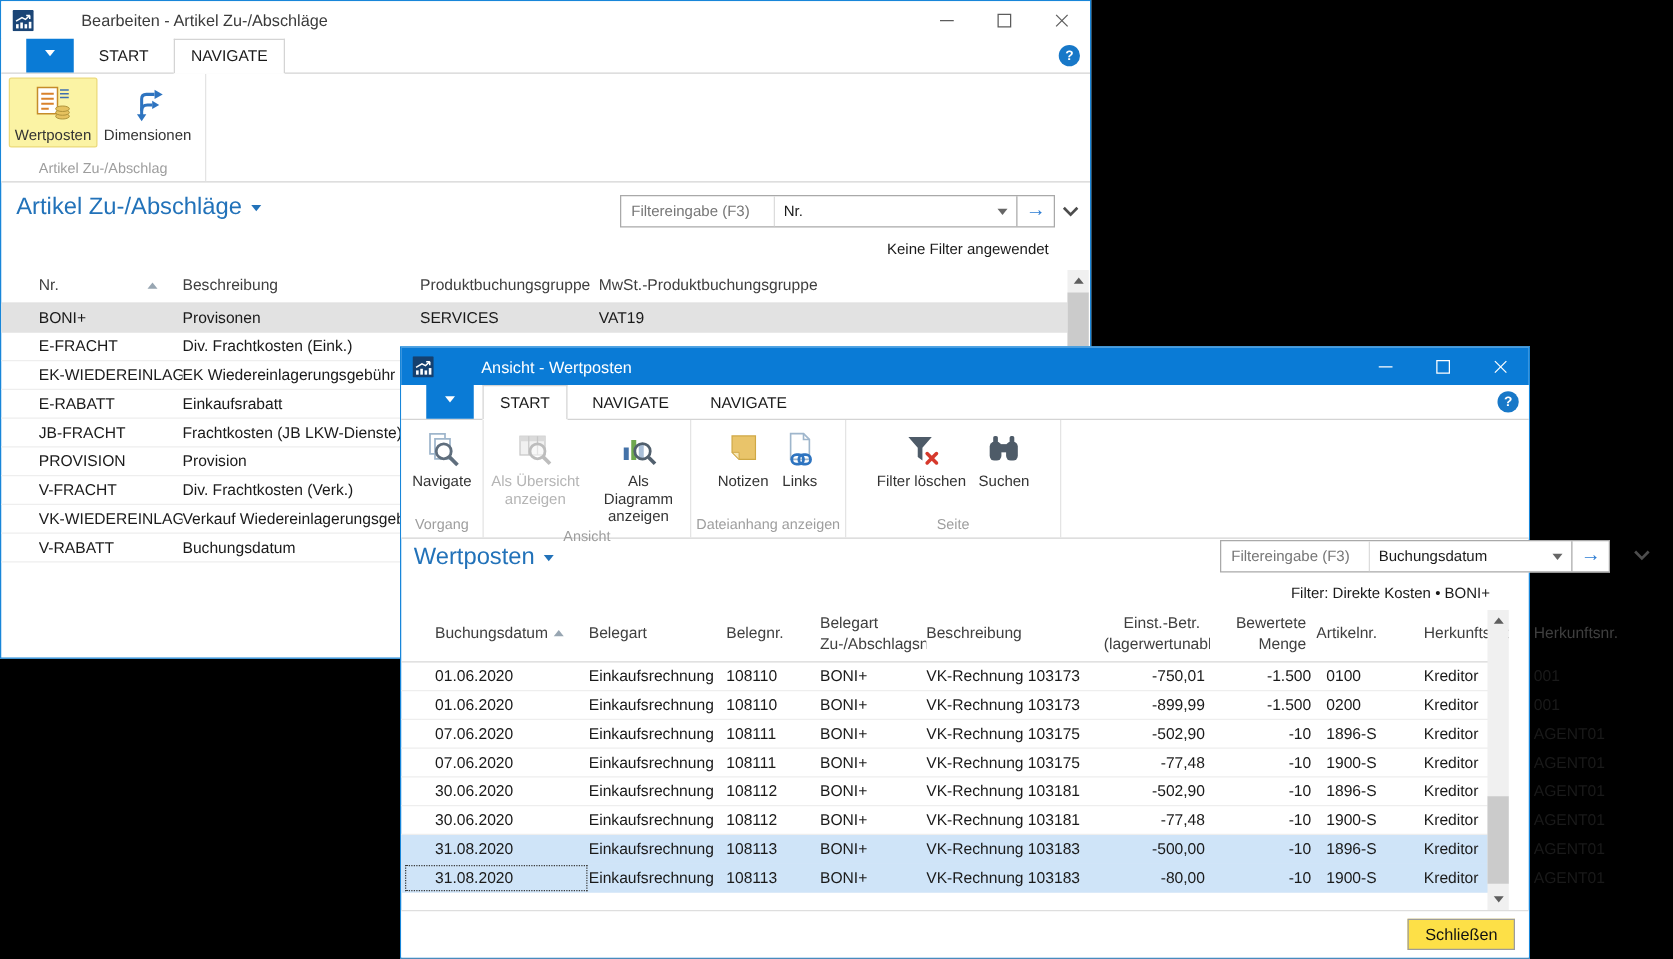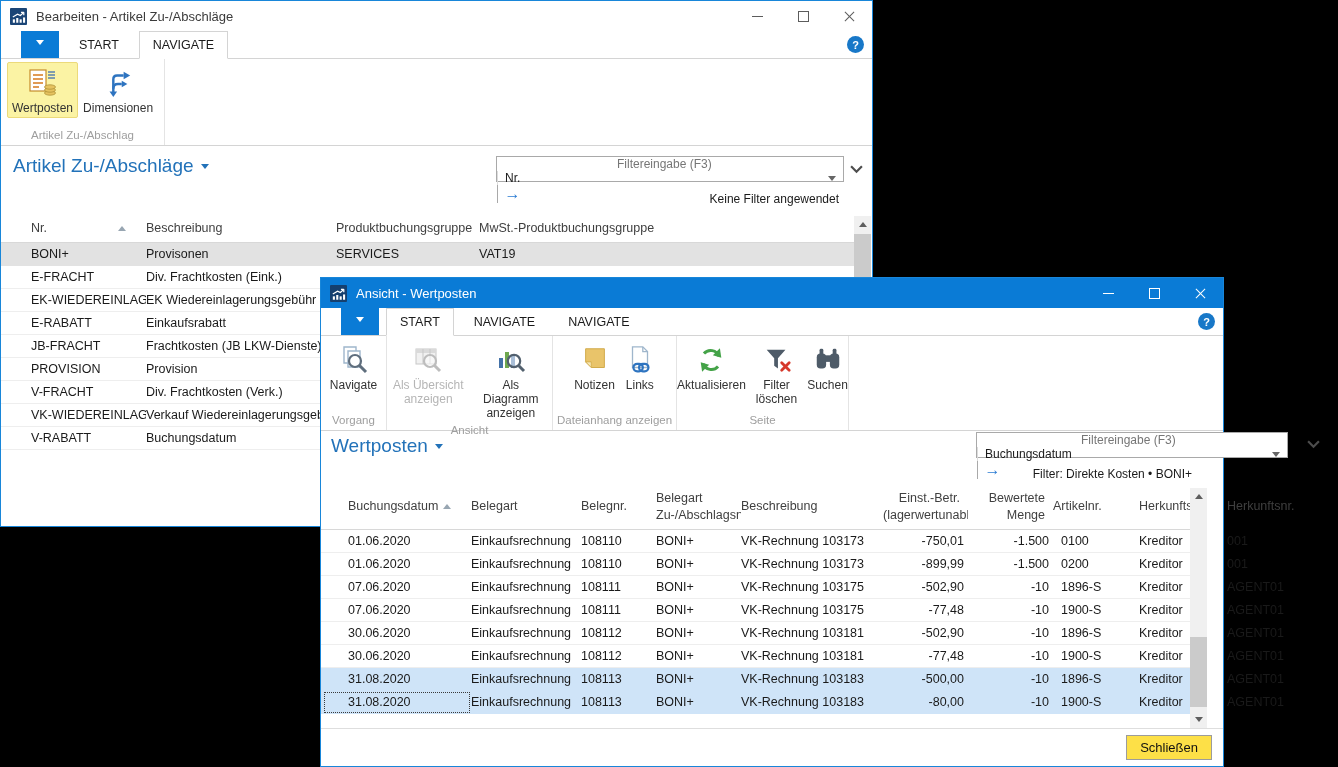--- a/index.html
+++ b/index.html
@@ -9,21 +9,21 @@
 
   .window {position:absolute;background:#fff;border:1px solid #1886d9;}
   #backwin {left:0;top:0;width:873px;height:527px;z-index:1;}
   #frontwin {left:320px;top:277px;width:904px;height:490px;z-index:2;}
 
   
   .titlebar {height:30px;display:flex;align-items:center;position:relative;}
   #backwin .titlebar {background:#fff;color:#3b3b3b;}
   #frontwin .titlebar {background:#0a7bd6;color:#fff;}
   .appicon {width:17px;height:17px;margin:0 9px;flex:0 0 auto;display:flex;}
-  .title {font-size:13px;white-space:nowrap;}
+  .title {font-size:13px;white-space:nowrap;margin-left:29px;}
   .winctrls {position:absolute;right:0;top:0;height:30px;display:flex;}
   .ctl {width:46px;height:30px;display:flex;align-items:center;justify-content:center;color:#5c5c5c;}
   #frontwin .ctl {color:#fff;}
   .glyph-min {width:11px;height:1px;background:currentColor;display:block;}
   .glyph-max {width:11px;height:11px;border:1px solid currentColor;display:block;}
   .glyph-x {position:relative;width:13px;height:13px;display:block;}
   .glyph-x i {position:absolute;left:0;top:6px;width:13px;height:1px;background:currentColor;}
   .glyph-x .x1 {transform:rotate(45deg);}
   .glyph-x .x2 {transform:rotate(-45deg);}
 
@@ -46,21 +46,21 @@
   .rbuttons {display:flex;flex:1;align-items:flex-start;justify-content:center;}
   .rbtn {display:flex;flex-direction:column;align-items:center;padding:3px 4px 2px;border:1px solid transparent;border-radius:2px;}
   .rbtn .ricon {height:34px;display:flex;align-items:center;justify-content:center;}
   .rbtn .rlabel {font-size:12px;color:#333;text-align:center;line-height:1.18;margin-top:1px;max-width:92px;}
   .rbtn.disabled .rlabel {color:#b5b5b5;}
   .rbtn.hl {background:#fbf3a4;border-color:#ecda7a;}
   .rgrouplabel {font-size:11.5px;color:#9e9e9e;text-align:center;padding:1px 4px 4px;white-space:nowrap;}
 
   
   .pagetitle {position:absolute;font-size:19px;color:#2272b9;display:flex;align-items:flex-start;gap:7px;white-space:nowrap;justify-content:space-between;}
-  .filterbox {position:absolute;height:26px;border:1px solid #a9a9a9;display:flex;align-items:center;background:#fff;flex-direction:column;}
+  .filterbox {position:absolute;height:26px;border:1px solid #a9a9a9;display:flex;align-items:center;background:#fff;}
   .fplaceholder {font-size:12px;color:#767676;padding:0 8px;white-space:nowrap;flex:0 0 auto;}
   .ffield {font-size:12px;color:#1a1a1a;padding:0 7px;border-left:1px solid #dcdcdc;flex:1;display:flex;align-items:center;align-self:stretch;white-space:nowrap;}
   .ffield .caret-down {margin-left:auto;margin-top:4px;}
   .fgo {width:30px;border-left:1px solid #a9a9a9;align-self:stretch;display:flex;align-items:center;justify-content:center;color:#2b7cd3;font-size:16px;font-weight:bold;flex:0 0 auto;}
   .expand-chevron {position:absolute;display:flex;}
   .filterstatus {position:absolute;font-size:12px;color:#1a1a1a;white-space:nowrap;}
 
   
   .ttable {position:absolute;left:0;}
   #backtable {top:214px;right:18px;}
@@ -400,31 +400,20 @@
             <span class="rlabel">Links</span>
           </div>
         </div>
         <div class="rgrouplabel">Dateianhang anzeigen</div>
       </div>
 
       <div class="rgroup" style="width:172px">
         <div class="rbuttons">
           <div class="rbtn">
             <span class="ricon">
-              <svg viewBox="0 0 32 32" width="30" height="30" fill="none" stroke="#44a348" stroke-width="3.2">
-                  <path d="M24.5 12 A9.5 9.5 0 0 0 8.5 9"></path>
-                  <path d="M7.5 20 A9.5 9.5 0 0 0 23.5 23"></path>
-                  <polygon points="25.5,3.5 27,13.5 18,11" fill="#44a348" stroke="none"></polygon>
-                  <polygon points="6.5,28.5 5,18.5 14,21" fill="#44a348" stroke="none"></polygon>
-                </svg>
-            </span>
-            <span class="rlabel">Aktualisieren</span>
-          </div>
-          <div class="rbtn">
-            <span class="ricon">
               <svg viewBox="0 0 32 32" width="30" height="30">
                   <path d="M5 5 h20 l-8 9 v11 l-4 -3 v-8 z" fill="#4e5b68"></path>
                   <g stroke="#d6392c" stroke-width="3" stroke-linecap="round">
                     <line x1="21" y1="19" x2="29" y2="27"></line>
                     <line x1="29" y1="19" x2="21" y2="27"></line>
                   </g>
                 </svg>
             </span>
             <span class="rlabel">Filter löschen</span>
           </div>

